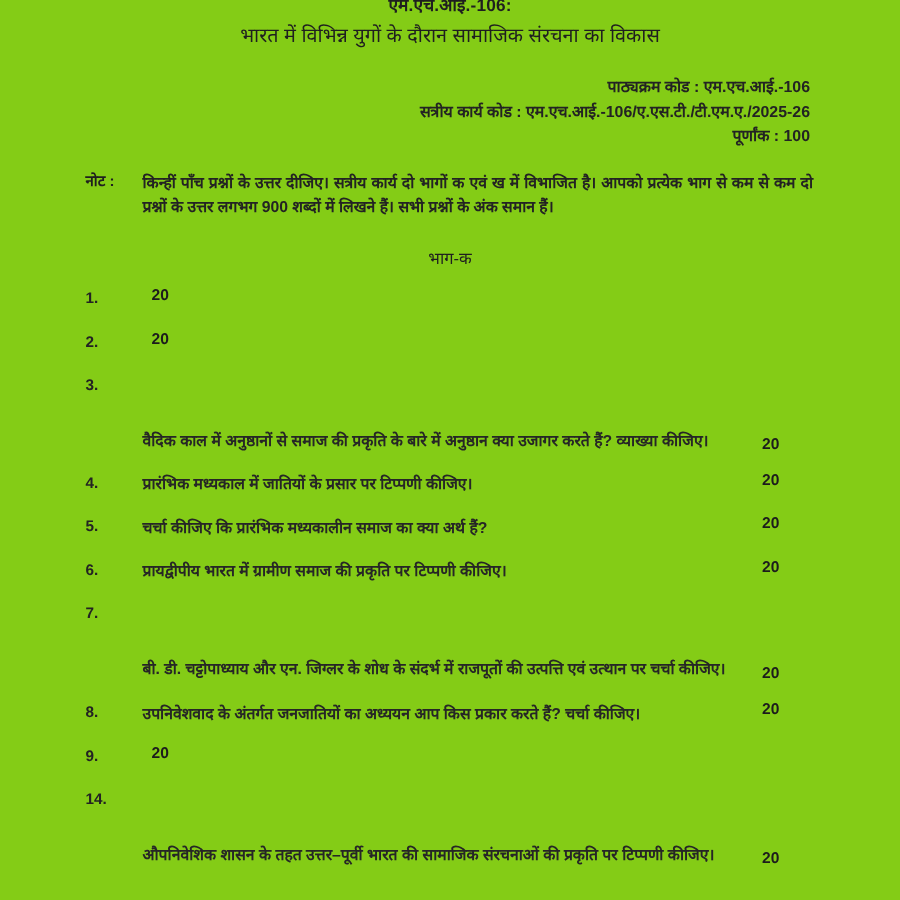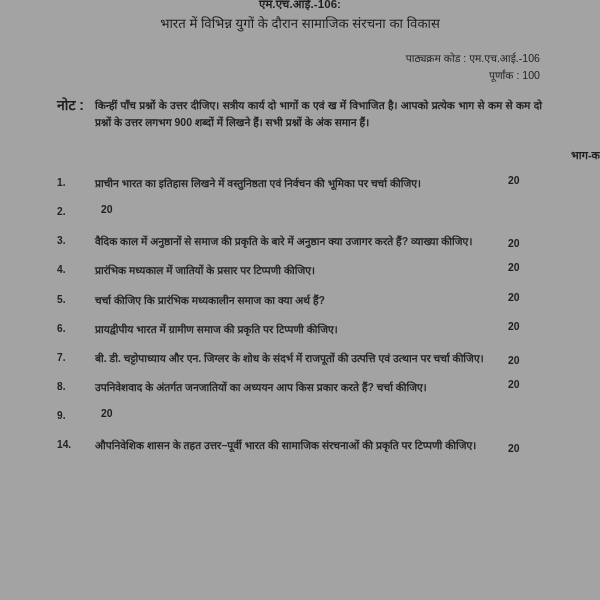--- a/index.html
+++ b/index.html
@@ -14,21 +14,21 @@
     overflow: hidden;
     font-family: "Liberation Sans", "DejaVu Sans", sans-serif;
     color: #262626;
     -webkit-font-smoothing: antialiased;
   }
 
   .page {
     position: relative;
     width: 600px;
     height: 600px;
-    background: #a3a3a3;
+    background: #84cc16;
     padding: 0;
     box-sizing: border-box;
   }
 
   
   .doc-header {
     text-align: center;
     padding-top: 0px;
   }
   .course-code-line {
@@ -52,55 +52,55 @@
   }
 
   
   .meta-block {
     margin-top: 18px;
     padding-right: 60px;
     text-align: right;
   }
   .meta-line {
     font-size: 10.6px;
-    font-weight: normal;
+    font-weight: bold;
     line-height: 16.5px;
     color: #232323;
     white-space: nowrap;
   }
 
   
   .note-row {
     display: flex;
     margin-top: 14px;
     padding-left: 57px;
     padding-right: 58px;
   }
   .note-label {
     flex: 0 0 auto;
     width: 38px;
-    font-size: 14px;
+    font-size: 10px;
     font-weight: bold;
     line-height: 16.5px;
     color: #1f1f1f;
   }
   .note-text {
     flex: 1 1 auto;
     font-size: 10.5px;
     font-weight: bold;
     line-height: 16.5px;
     text-align: justify;
     color: #232323;
   }
 
   
   .section-heading {
-    text-align: right;
+    text-align: center;
     font-size: 11px;
-    font-weight: bold;
+    font-weight: normal;
     margin-top: 17px;
     margin-bottom: 0;
     color: #1f1f1f;
   }
 
   
   .q-list {
     margin: 0;
     padding: 0;
     list-style: none;
@@ -127,20 +127,21 @@
   .q-text {
     font-size: 10.5px;
     line-height: 16.2px;
     text-align: justify;
     text-align-last: left;
     color: #262626;
     font-weight: bold;
   }
   .q-text.justify-full {
     text-align: justify;
+    margin-top: 36px;
   }
   .q-marks {
     flex: 0 0 auto;
     width: 34px;
     text-align: left;
     font-size: 10.4px;
     font-weight: bold;
     color: #1c1c1c;
     align-self: flex-end;
     padding-left: 6px;
@@ -154,36 +155,34 @@
 
 <div class="page">
 
   <div class="doc-header">
     <div class="course-code-line">एम.एच.आई.-106:</div>
     <div class="doc-title">भारत में विभिन्न युगों के दौरान सामाजिक संरचना का विकास</div>
   </div>
 
   <div class="meta-block">
     <div class="meta-line">पाठ्यक्रम कोड : एम.एच.आई.-106</div>
+    <div class="meta-line">सत्रीय कार्य कोड : एम.एच.आई.-106/ए.एस.टी./टी.एम.ए./2025-26</div>
     <div class="meta-line">पूर्णांक : 100</div>
   </div>
 
   <div class="note-row">
     <div class="note-label">नोट :</div>
     <div class="note-text">किन्हीं पाँच प्रश्नों के उत्तर दीजिए। सत्रीय कार्य दो भागों क एवं ख में विभाजित है। आपको प्रत्येक भाग से कम से कम दो प्रश्नों के उत्तर लगभग 900 शब्दों में लिखने हैं। सभी प्रश्नों के अंक समान हैं।</div>
   </div>
 
   <div id="sections-root">
       <div class="section-heading">भाग-क</div>
       <ul class="q-list">
         <li class="q-row single">
           <div class="q-num">1.</div>
-          <div class="q-body">
-            <div class="q-text">प्राचीन भारत का इतिहास लिखने में वस्तुनिष्ठता एवं निर्वचन की भूमिका पर चर्चा कीजिए।</div>
-          </div>
           <div class="q-marks">20</div>
         </li>
         <li class="q-row single">
           <div class="q-num">2.</div>
           <div class="q-marks">20</div>
         </li>
         <li class="q-row">
           <div class="q-num">3.</div>
           <div class="q-body">
             <div class="q-text justify-full">वैदिक काल में अनुष्ठानों से समाज की प्रकृति के बारे में अनुष्ठान क्या उजागर करते हैं? व्याख्या कीजिए।</div>

